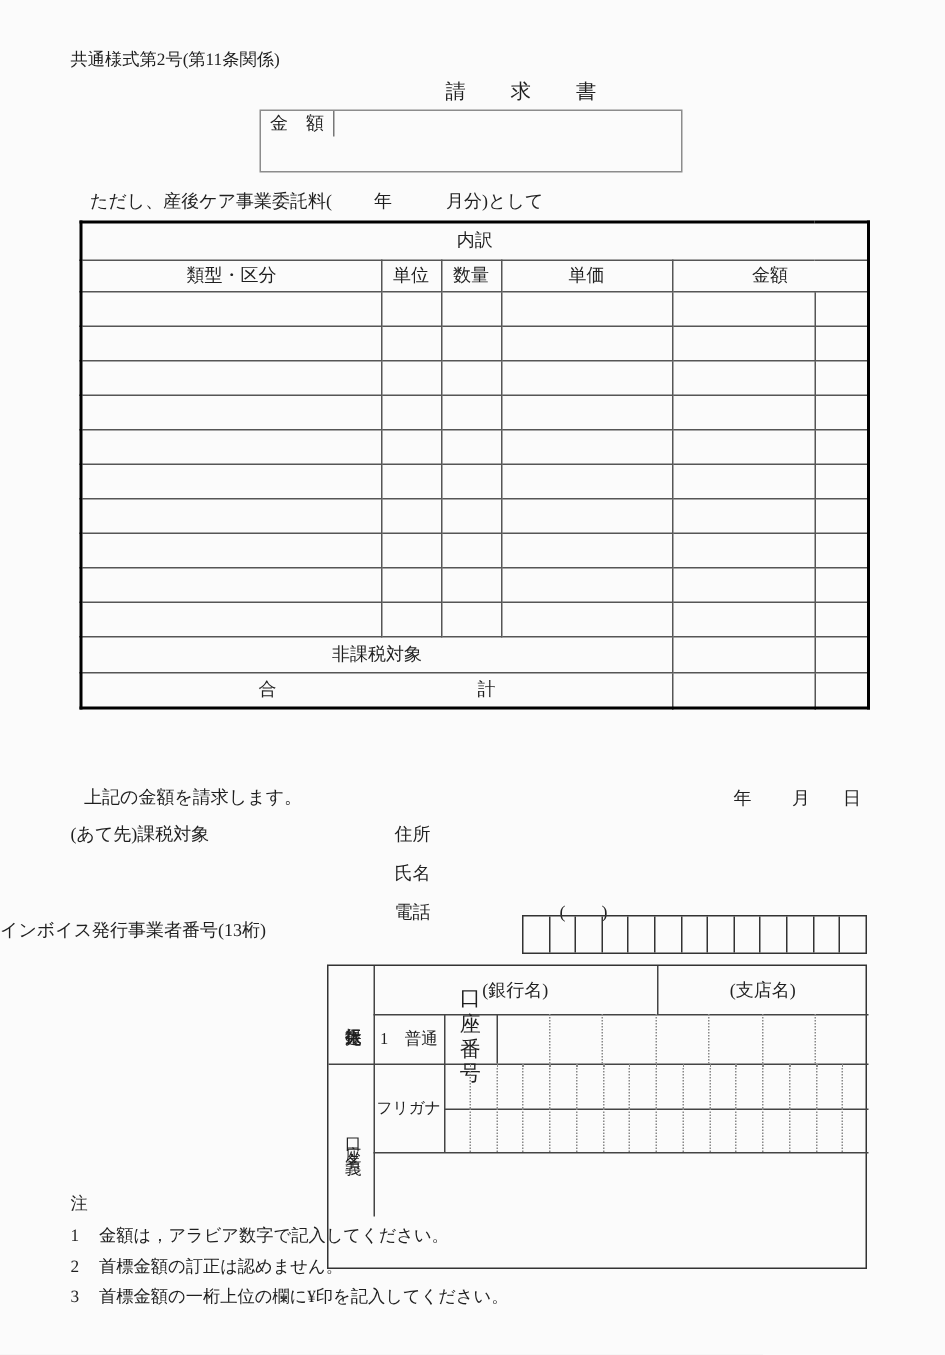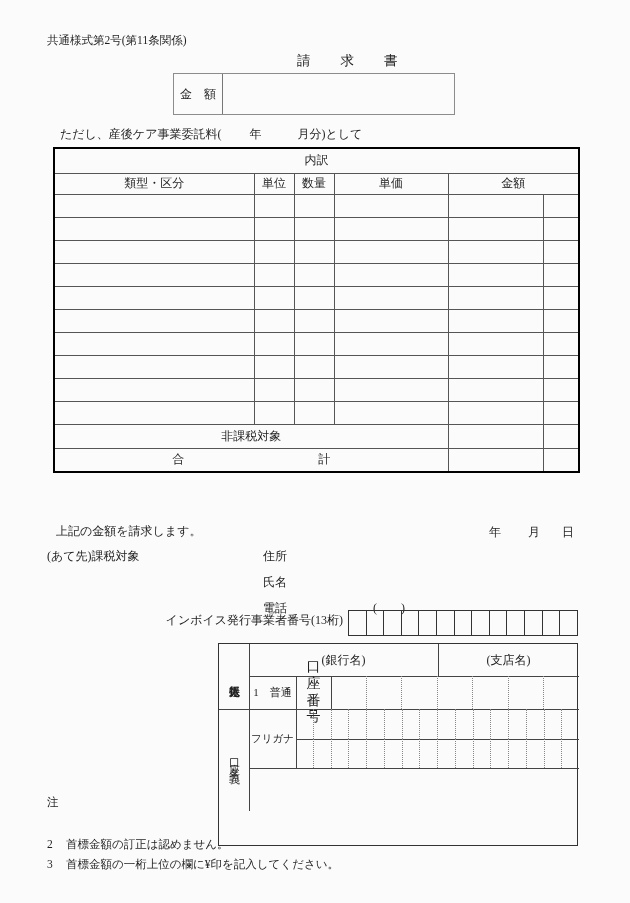--- a/index.html
+++ b/index.html
@@ -7,38 +7,38 @@
   body { font-family:"Liberation Serif","DejaVu Serif",serif; color:#1f1f1f; }
   .page { position:relative; width:630px; height:903px; background:#fbfbfb; margin:0 auto; overflow:hidden; }
   .abs { position:absolute; }
   .t12 { font-size:12px; line-height:1.25; }
   .t11 { font-size:11.5px; line-height:1.25; }
 
   
   .doc-title { display:flex; gap:30px; font-size:13.5px; }
 
   
-  .amount-box { left:173px; top:73px; width:282px; height:42px; border:1.5px solid #8c8c8c; display:flex; }
+  .amount-box { left:173px; top:73px; width:282px; height:42px; border:1.5px solid #8c8c8c; display:flex;flex-direction:column; }
   .amount-label { width:49px; border-right:1px solid #777; display:flex; align-items:center; justify-content:center; font-size:12px; }
   .amount-value { flex:1; }
 
   .spA { display:inline-block; width:28px; }
   .spB { display:inline-block; width:36px; }
 
   
   table.breakdown { position:absolute; left:53px; top:147px; width:525px; border-collapse:collapse; table-layout:fixed; font-size:12px; border:2px solid #000; }
   table.breakdown td { border:1px solid #555; padding:0; text-align:center; vertical-align:middle; }
   tr.r-title td { height:25px; }
   tr.r-head td { height:21px; }
   tr.r-data td { height:23px; }
   tr.r-sum td { height:24px; }
   .total-spread { display:flex; justify-content:center; gap:134px; }
 
   
-  .right-align { text-align:right; }
+  .right-align { }
 
   
   .digit-grid { left:348px; top:610px; width:230px; height:26px; border:1px solid #333; display:flex; background:#fff0; }
   .digit-cell { flex:1; border-left:1px solid #333; }
   .digit-cell:first-child { border-left:none; }
 
   
   .bank { left:218px; top:643px; width:360px; height:203px; border:1.2px solid #333; }
   .bank .vl { position:absolute; width:0; border-left:1px solid #444; }
   .bank .hl { position:absolute; height:0; border-top:1px solid #444; }
@@ -290,20 +290,23 @@
         <div class="dot-cell"></div>
         <div class="dot-cell"></div>
         <div class="dot-cell"></div>
         <div class="dot-cell"></div>
       </div>
 
     <div class="cell" style="left:30px; top:124px; width:330px; height:43px;"></div>
   </div>
 
   <div class="note-line" style="left:47px; top:795px;">注</div>
+  <div class="note-line" style="left:47px; top:816px;">
+    <span class="note-num">1</span><span>金額は，アラビア数字で記入してください。</span>
+  </div>
   <div class="note-line" style="left:47px; top:837px;">
     <span class="note-num">2</span><span>首標金額の訂正は認めません。</span>
   </div>
   <div class="note-line" style="left:47px; top:857px;">
     <span class="note-num">3</span><span>首標金額の一桁上位の欄に¥印を記入してください。</span>
   </div>
 
 </div>
 
 </body></html>

